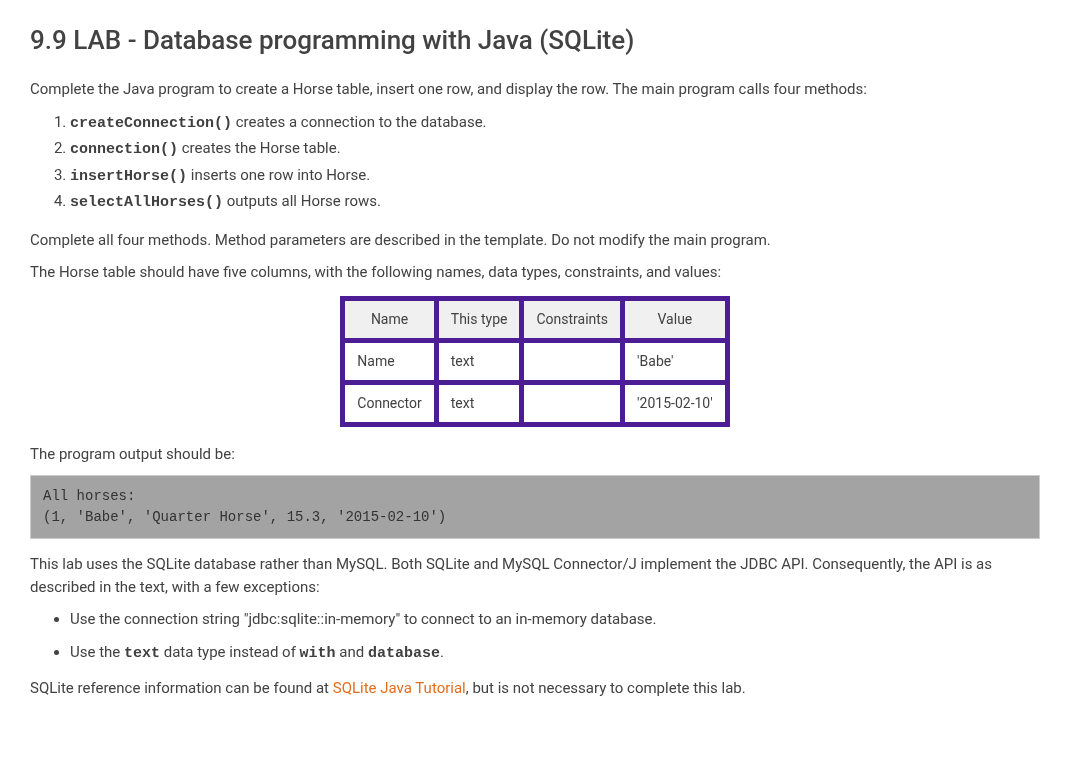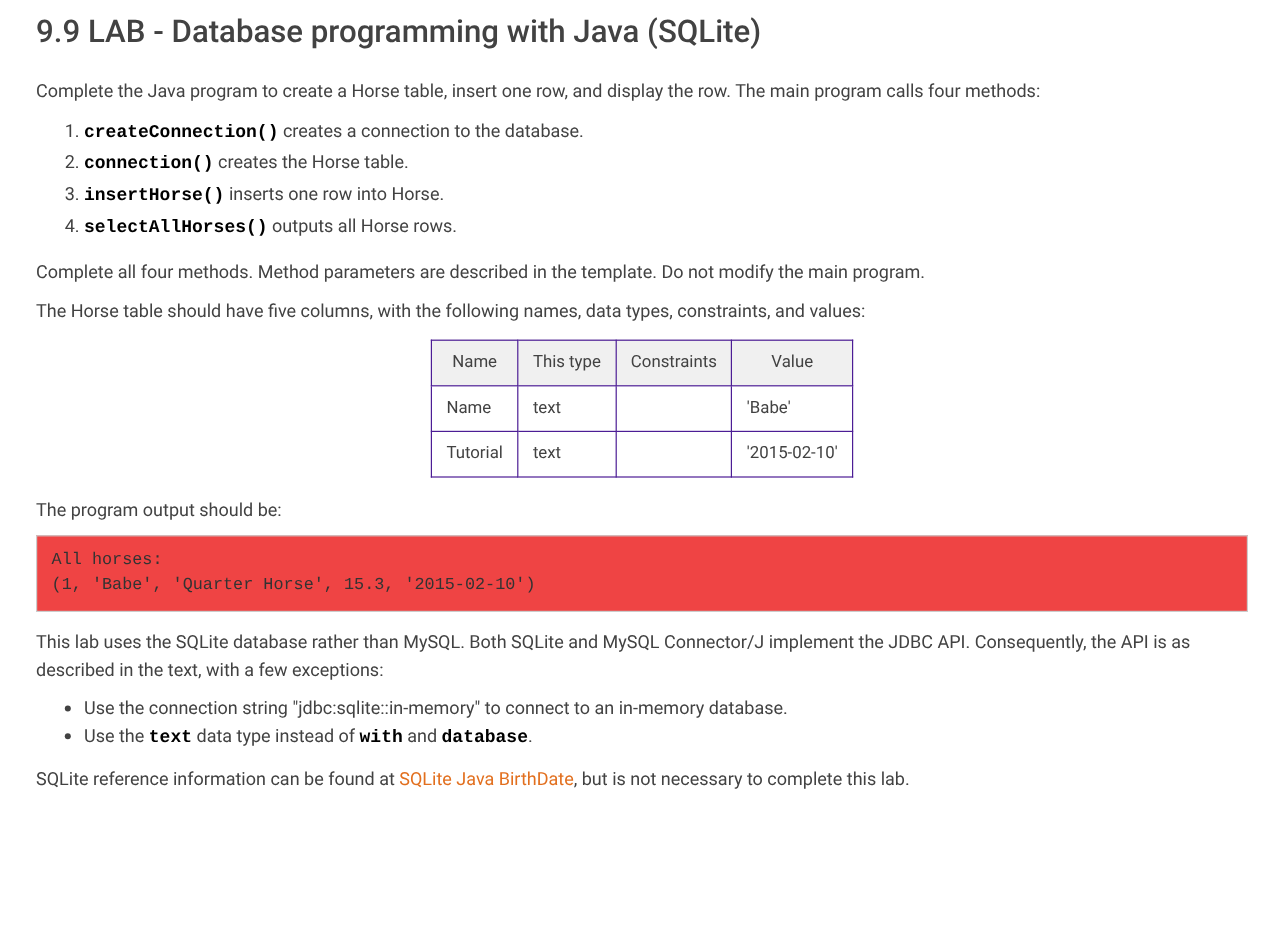--- a/index.html
+++ b/index.html
@@ -8,61 +8,61 @@
     margin: 0;
     padding: 0 30px 30px 30px;
     font-size: 15px;
     line-height: 1.5;
   }
   h1.title {
     font-size: 26px;
     font-weight: 500;
     color: #424242;
     margin: 0 0 18px 0;
-    padding-top: 8px;
+    padding-top: 21px;
   }
   p { margin: 10px 0; color: #424242; }
   ol.methods { margin: 8px 0 14px 0; padding-left: 40px; color:#424242; }
   ol.methods li { margin: 2px 0; }
   code.inline {
     font-family: "Consolas", "Menlo", "Courier New", monospace;
     font-size: 15px;
-    color: #000000;
+    color: #404040;
     font-weight: bold;
   }
   table.horse {
     border-collapse: collapse;
     margin: 12px auto 16px auto;
   }
   table.horse th, table.horse td {
-    border: 1px solid #4c1d95;
+    border: 5px solid #4c1d95;
     padding: 8px 12px;
     font-size: 14px;
     color: #424242;
     text-align: left;
   }
   table.horse th {
     background: #f0f0f0;
     font-weight: 400;
     text-align: center;
   }
   pre.output {
-    background: #ef4444;
+    background: #a3a3a3;
     border: 1px solid #ccc;
     padding: 10px 12px;
     font-family: "Consolas", "Menlo", "Courier New", monospace;
     font-size: 14px;
     line-height: 1.5;
     color: #333;
     margin: 10px 0 14px 0;
     white-space: pre;
     overflow-x: auto;
   }
   ul.notes { margin: 6px 0 12px 0; padding-left: 40px; color:#424242; }
-  ul.notes li { margin: 0 0; }
+  ul.notes li { margin: 10px 0; }
   a.ext { color: #e26f1e; text-decoration: none; }
 </style>
 </head>
 <body>
 
 <h1 class="title">9.9 LAB - Database programming with Java (SQLite)</h1>
 
 <p>Complete the Java program to create a Horse table, insert one row, and display the row. The main program calls four methods:</p>
 
 <ol class="methods">
@@ -85,21 +85,21 @@
     </tr>
   </thead>
   <tbody>
     <tr>
       <td>Name</td>
       <td>text</td>
       <td></td>
       <td>'Babe'</td>
     </tr>
     <tr>
-      <td>Tutorial</td>
+      <td>Connector</td>
       <td>text</td>
       <td></td>
       <td>'2015-02-10'</td>
     </tr>
   </tbody>
 </table>
 
 <p>The program output should be:</p>
 
 <pre class="output">All horses:
@@ -108,14 +108,14 @@
 <p>This lab uses the SQLite database rather than MySQL. Both SQLite and MySQL Connector/J implement the JDBC API. Consequently, the API is as described in the text, with a few exceptions:</p>
 
 <ul class="notes">
   <li><span>Use the connection string "jdbc:sqlite::in-memory" to connect to an in-memory database.</span></li>
   <li>
     <span>Use the </span><code class="inline">text</code><span> data type instead of </span><code class="inline">with</code><span> and </span><code class="inline">database</code><span>.</span>
   </li>
 </ul>
 
 <p>
-  <span>SQLite reference information can be found at </span><a href="#" class="ext">SQLite Java BirthDate</a><span>, but is not necessary to complete this lab.</span>
+  <span>SQLite reference information can be found at </span><a href="#" class="ext">SQLite Java Tutorial</a><span>, but is not necessary to complete this lab.</span>
 </p>
 
 </body></html>

